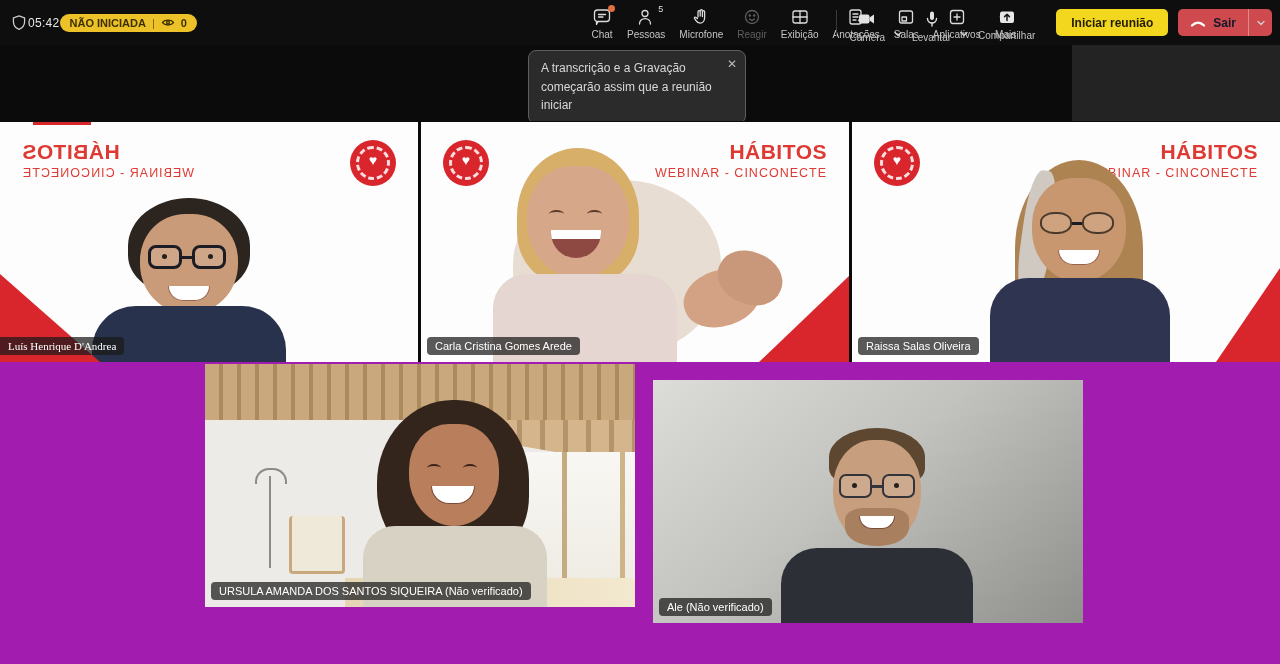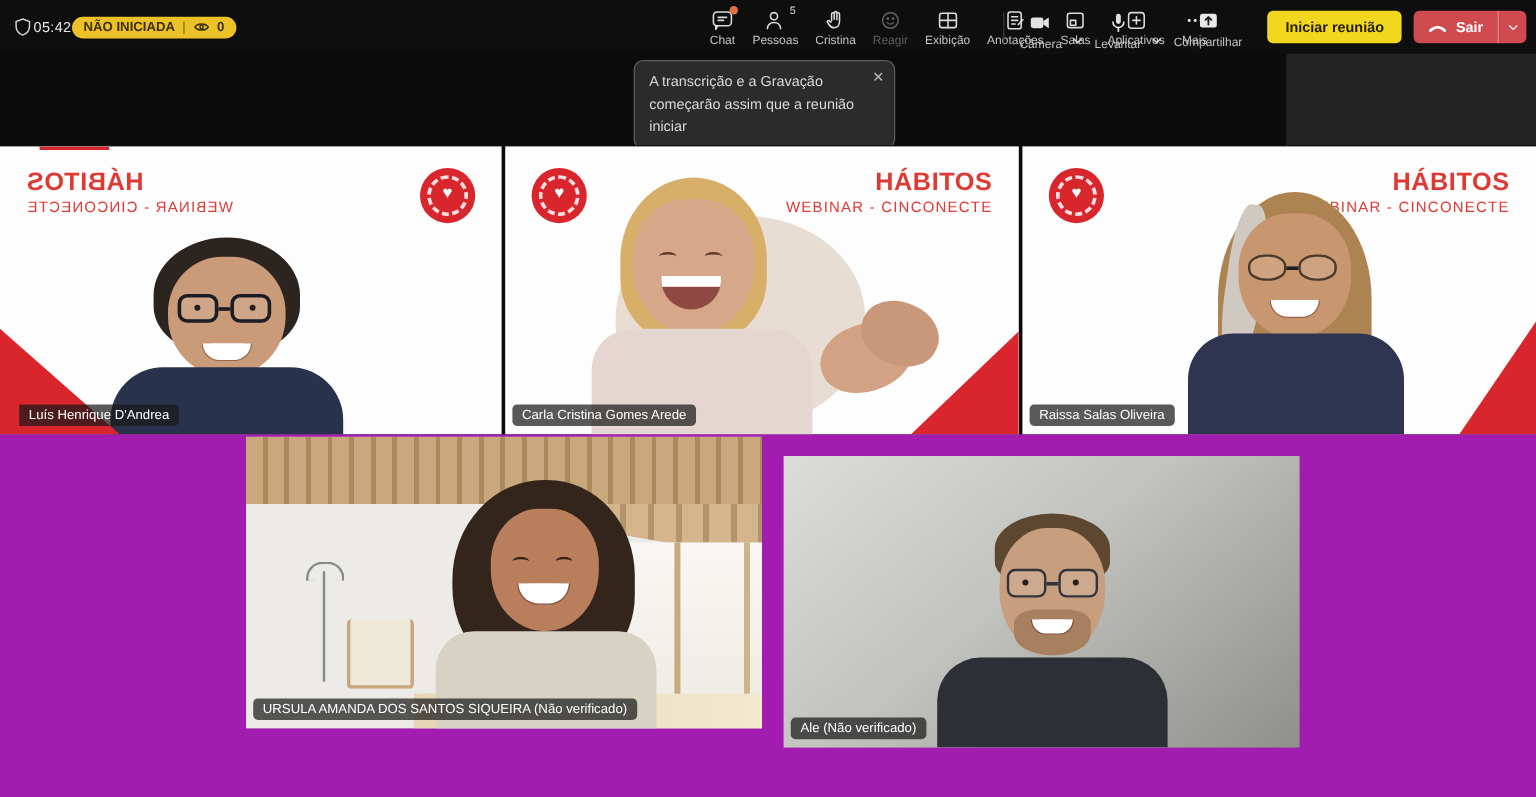--- a/index.html
+++ b/index.html
@@ -28,21 +28,21 @@
   .toolbar-right { position:absolute; right:8px; top:0; height:45px; display:flex; align-items:center; }
   .vdiv { width:1px; height:26px; background:#3a3a3a; margin:0 6px 0 2px; }
   .av-group { display:flex; align-items:flex-end; margin-top:3px; }
   .chev-btn { background:none; border:none; cursor:pointer; padding:6px 1px 0 0; }
   .chev-btn svg, .leave-chev svg { width:12px; height:12px; stroke:#cfcfcf; fill:none; stroke-width:1.4; stroke-linecap:round; stroke-linejoin:round; }
   .filled svg { fill:#e2e2e2; stroke:none; }
   .share-box svg { width:20px; height:20px; }
 
   .start-btn { margin:0 10px 0 14px; height:27px; padding:0 15px; background:#f2d71e; border:none; border-radius:5px; color:#231c00; font-size:12px; font-weight:bold; cursor:pointer; }
   .leave-wrap { display:flex; height:27px; background:#ce4a4f; border-radius:5px; overflow:hidden; }
-  .leave-main { display:flex; align-items:center; gap:7px; background:none; border:none; color:#ffffff; font-size:12px; font-weight:bold; padding:0 12px; cursor:pointer; }
+  .leave-main { display:flex; align-items:center; gap:7px; background:none; border:none; color:#0f172a; font-size:12px; font-weight:bold; padding:0 12px; cursor:pointer; }
   .leave-main svg { width:16px; height:10px; stroke:#fff; fill:none; stroke-width:2.4; stroke-linecap:round; }
   .leave-chev { width:24px; background:none; border:none; border-left:1px solid rgba(255,255,255,.35); cursor:pointer; display:flex; align-items:center; justify-content:center; }
 
   
   .notice-strip { position:absolute; top:45px; left:0; width:1072px; height:76px; background:#0b0b0b;text-decoration:underline; }
   .tooltip { position:absolute; left:528px; top:5px; width:218px; background:#2b2b2b; border:1px solid #5e5e5e; border-radius:8px; padding:8px 26px 8px 12px; color:#d8d8d8; font-size:12px; line-height:1.55; }
   .tooltip .close { position:absolute; top:7px; right:8px; background:none; border:none; color:#b9b9b9; font-size:12px; cursor:pointer; line-height:1; }
 
   
   .top-row { position:absolute; top:121px; left:0; width:1280px; height:241px; background:#0b0b0b; display:flex; gap:3px; }
@@ -55,21 +55,21 @@
   .tile-header { position:absolute; top:18px; left:0; width:100%; display:flex; align-items:flex-start; justify-content:space-between; padding:0 22px; }
   .t1 .tile-header { transform:scaleX(-1); }
   .brand-logo { width:46px; height:46px; border-radius:50%; background:#d8262c; position:relative; flex:0 0 auto; }
   .brand-logo::before { content:""; position:absolute; inset:6px; border-radius:50%; border:3px dashed rgba(255,255,255,.85); }
   .brand-logo::after { content:"♥"; position:absolute; left:0; right:0; top:12px; text-align:center; color:#fff; font-size:14px; }
   .brand-text { text-align:right; color:#de3a33; }
   .brand-title { font-size:21px; font-weight:bold; letter-spacing:.5px; }
   .brand-sub { font-size:12.5px; letter-spacing:1px; margin-top:2px; }
 
   .name-tag { position:absolute; left:6px; bottom:7px; background:rgba(25,25,25,.72); color:#fff; font-size:11px; padding:3px 8px; border-radius:4px; white-space:nowrap; z-index:5; }
-  .t1 .name-tag { left:16px; border-radius:0 4px 4px 0; }
+  .t1 .name-tag { left:0; border-radius:0 4px 4px 0;font-family:Liberation Serif, serif; }
 
   .corner-red { position:absolute; background:#d8262c; z-index:2; }
   .cr-bl { left:0; bottom:0; width:100px; height:88px; clip-path:polygon(0 0,100% 100%,0 100%); }
   .cr-br { right:0; bottom:0; clip-path:polygon(100% 0,100% 100%,0 100%); }
   .t2 .cr-br { width:90px; height:86px; }
   .t3 .cr-br { width:64px; height:94px; }
   .red-strip { position:absolute; left:33px; top:0; width:58px; height:3px; background:#d8262c; }
 
   
   .pp { position:absolute; }
@@ -172,21 +172,21 @@
           <span class="pcount">5</span>
         </span>
         <span class="tlabel">Pessoas</span>
       </button>
       <button class="titem">
         <span class="ticon">
           <svg viewBox="0 0 20 20">
               <path d="M7 10V4.8a1.1 1.1 0 012.2 0V9M9.2 9V3.8a1.1 1.1 0 012.2 0V9M11.4 9.5V4.8a1.1 1.1 0 012.2 0v6c0 3.2-1.9 5.4-4.5 5.4-2 0-3.1-.9-4.3-2.8l-1.3-2c-.5-.8.6-1.8 1.6-1l1.3 1.1"></path>
             </svg>
         </span>
-        <span class="tlabel">Cristina</span>
+        <span class="tlabel">Microfone</span>
       </button>
       <button class="titem disabled">
         <span class="ticon">
           <svg viewBox="0 0 20 20">
               <circle cx="10" cy="10" r="6.5"></circle>
               <circle cx="7.8" cy="8.5" r="0.6"></circle>
               <circle cx="12.2" cy="8.5" r="0.6"></circle>
               <path d="M7.5 12c1.4 1.4 3.6 1.4 5 0"></path>
             </svg>
         </span>

